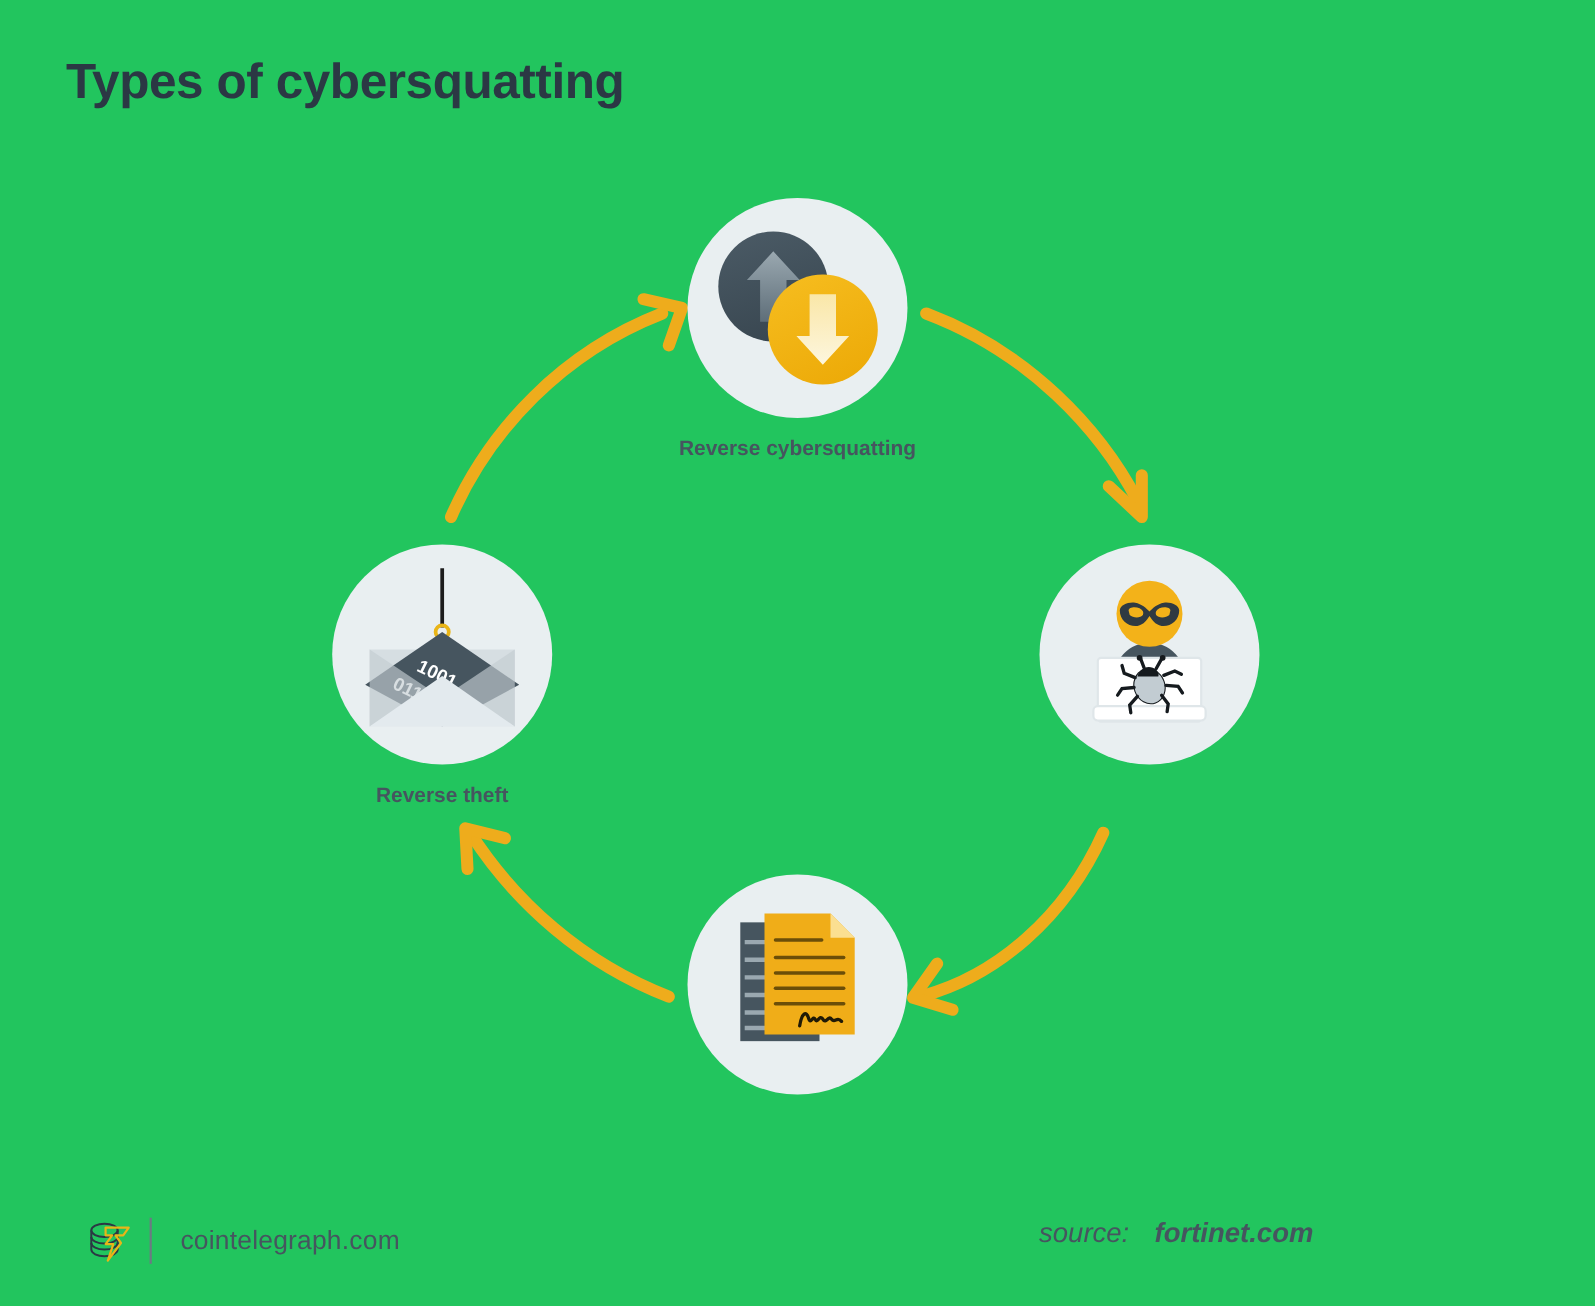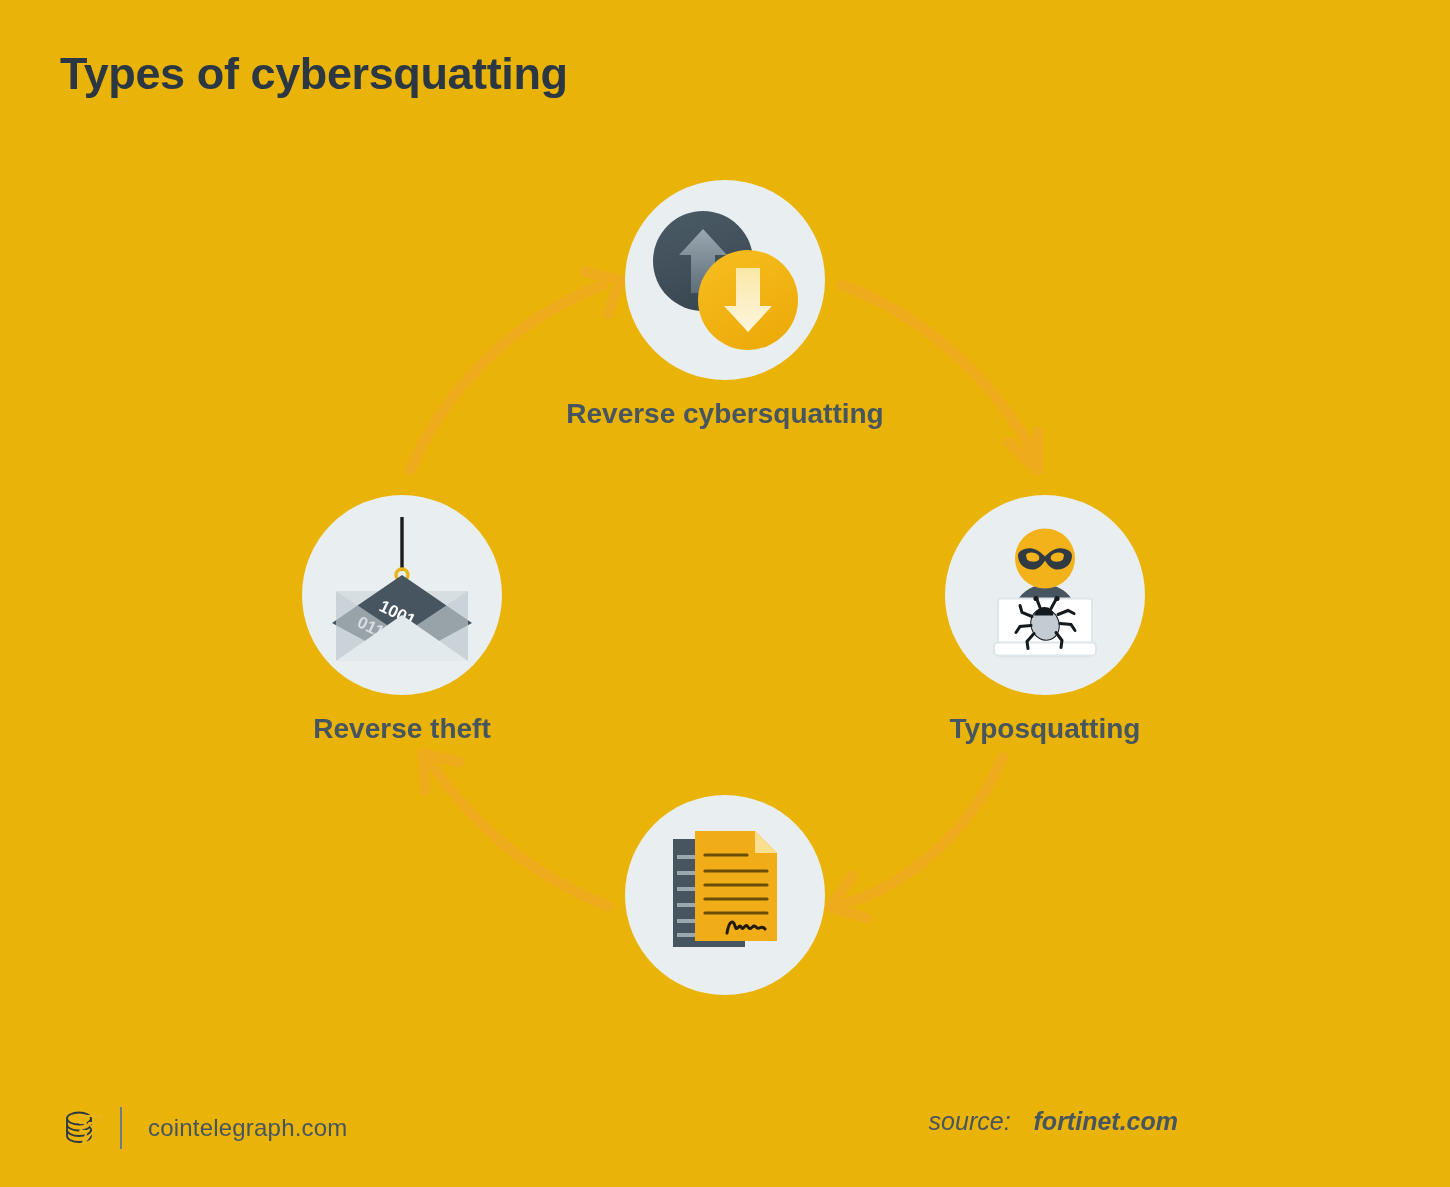--- a/index.html
+++ b/index.html
@@ -12,21 +12,21 @@
     height: 1187px;
     position: relative;
     overflow: hidden;
     font-family: "Liberation Sans", sans-serif;
     -webkit-font-smoothing: antialiased;
   }
 
   .page {
     position: absolute;
     inset: 0;
-    background: #eab308;
+    background: #22c55e;
   }
 
   
   .title {
     position: absolute;
     left: 60px;
     top: 48px;
     font-size: 45px;
     font-weight: bold;
     color: #2b3844;
@@ -60,42 +60,42 @@
   .node-circle {
     width: 200px;
     height: 200px;
     border-radius: 50%;
     background: #e9eff1;
     margin: 0 auto;
     position: relative;
   }
   .node-label {
     margin-top: 18px;
-    font-size: 28px;
+    font-size: 19px;
     font-weight: bold;
     color: #46555f;
     white-space: nowrap;
   }
 
   #node-reverse { left: 555px; top: 180px; }
   #node-typo    { left: 875px; top: 495px; }
   #node-name    { left: 555px; top: 795px; }
   #node-identity{ left: 232px; top: 495px; }
 
   .icon-wrap {
     position: absolute;
     left: 50%;
     top: 50%;
     transform: translate(-50%, -50%);
   }
 
   
   .footer {
     position: absolute;
-    left: 0;
+    left: 16px;
     bottom: 0;
     width: 1236px;
     height: 120px;
   }
   .footer-left {
     position: absolute;
     left: 60px;
     top: 38px;
     display: flex;
     align-items: center;
@@ -226,21 +226,20 @@
               <path d="M90 103 L101 104 L105 110"></path>
               <path d="M86 112 L92 120 L91 127"></path>
               <path d="M70 87 L67 79"></path>
               <path d="M81 88 L86 79"></path>
             </g>
             <circle cx="66" cy="78" r="2.6" fill="#151a1e"></circle>
             <circle cx="87" cy="78" r="2.6" fill="#151a1e"></circle>
           </svg>
         </div>
       </div>
-      <div class="node-label">Typosquatting</div>
     </div>
 
     <div class="node" id="node-name">
       <div class="node-circle">
         <div class="icon-wrap">
           <svg width="140" height="140" viewBox="0 0 140 140">
 
             <rect x="18" y="16" width="72" height="108" fill="#46555f"></rect>
             <g stroke="#9aa8b0" stroke-width="4">
               <line x1="22" y1="34" x2="42" y2="34"></line>

